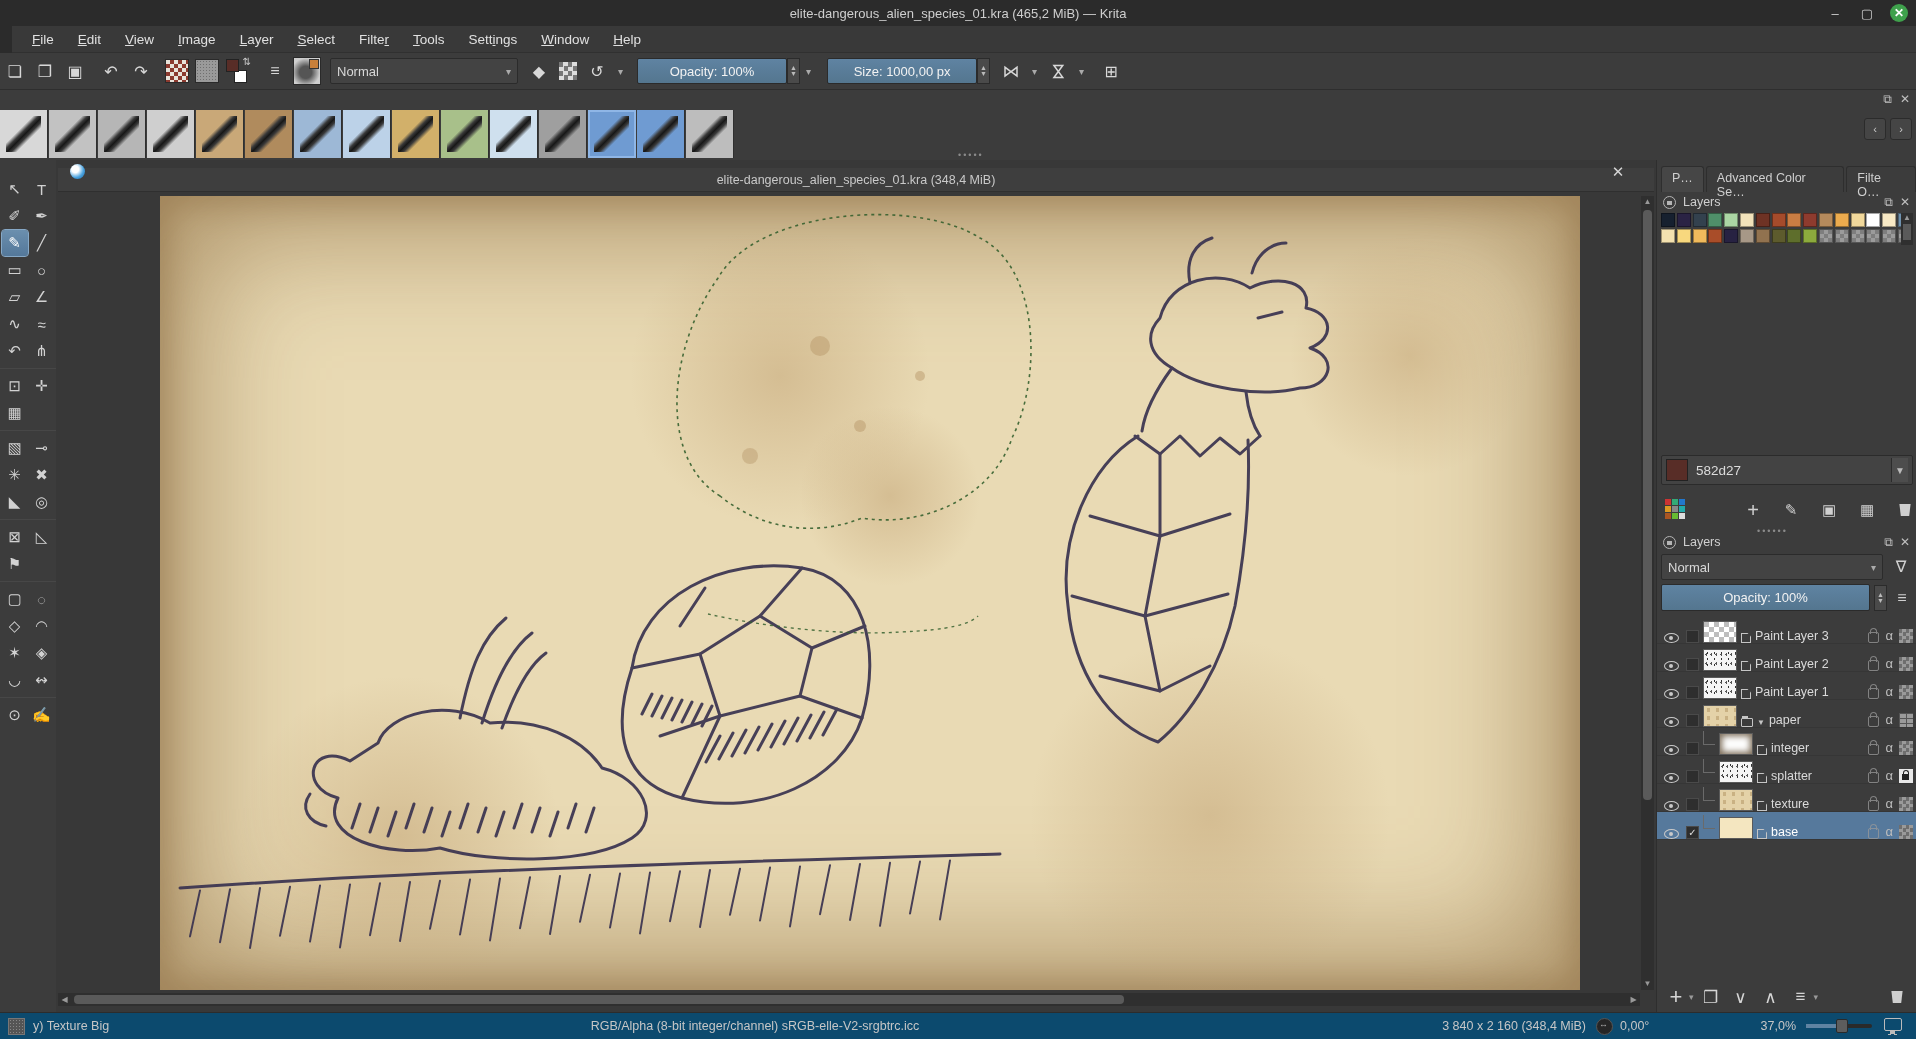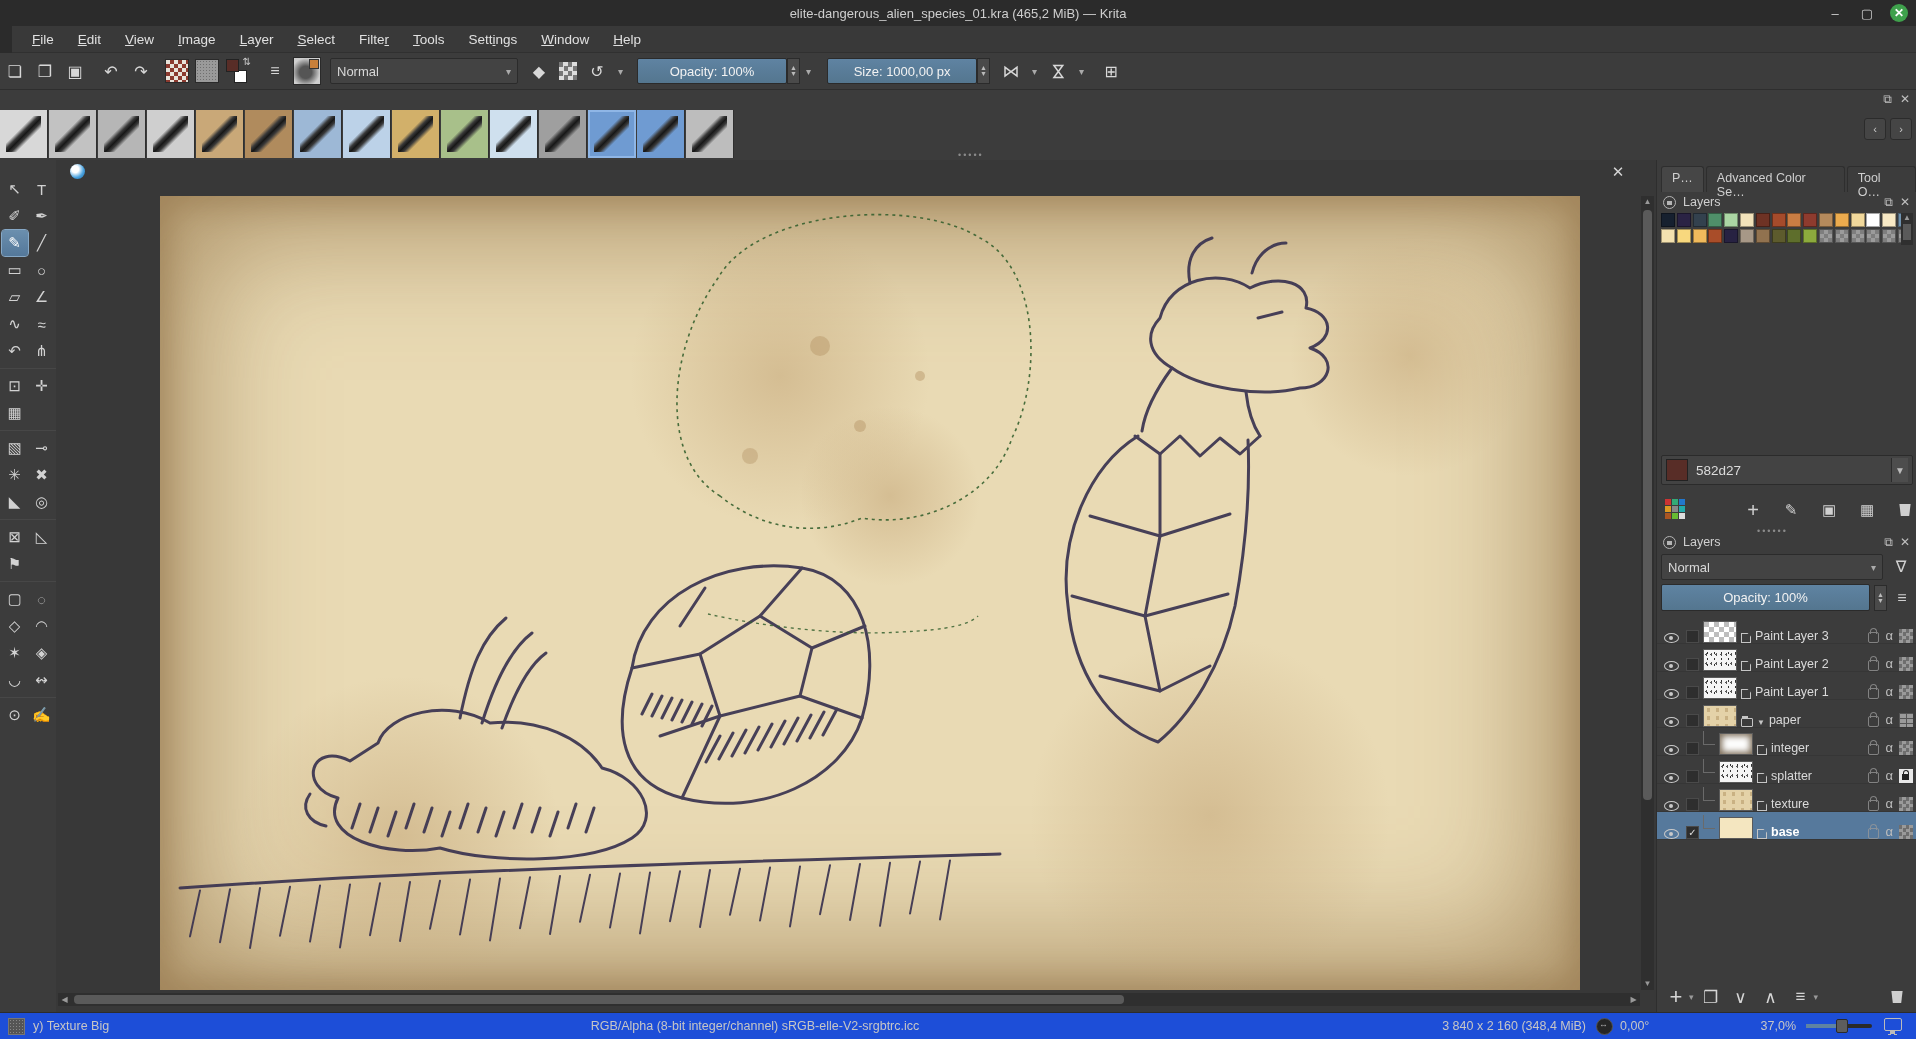--- a/index.html
+++ b/index.html
@@ -149,41 +149,41 @@
     background-size:7px 6px, 5px 9px; }
   .lthumb.paper { background:#e4d2a8; background-image:radial-gradient(#c9b183 2px, transparent 2px); background-size:9px 8px; }
   .lthumb.vignette { background:#fdfdfd; box-shadow:inset 0 0 6px 2px #7a6a55; }
   .lthumb.solid { background:#f4e6c0; }
   .lbadge { width:10px; height:10px; border:1px solid #c5c5c5; flex:none;
     clip-path:polygon(0 0, 65% 0, 100% 35%, 100% 100%, 0 100%); }
   .lfolder { width:12px; height:9px; border:1px solid #c5c5c5; border-radius:1px; position:relative; flex:none; }
   .lfolder::before { content:""; position:absolute; left:0; top:-3px; width:6px; height:2px; background:#c5c5c5; }
   .lchev { color:#c5c5c5; font-size:8px; flex:none; }
   .lname { flex:1; font-size:12.5px; color:#dadada; white-space:nowrap; overflow:hidden; }
-  .lrow.sel .lname { color:#fff; font-weight:bold; }
+  .lrow.sel .lname { color:#fff; font-weight:normal; }
   .lpad { width:11px; height:11px; border:1.5px solid #9a9a9a; border-radius:2px; position:relative; flex:none; opacity:.75; }
   .lpad::before { content:""; position:absolute; left:1px; top:-5px; width:5px; height:5px; border:1.5px solid #9a9a9a;
     border-bottom:none; border-radius:4px 4px 0 0; }
   .lalpha { color:#bdbdbd; font-size:13px; flex:none; padding:0 2px; }
   .lstyle { width:14px; height:14px; flex:none; background:repeating-conic-gradient(#9a9a9a 0 25%, #6e6e6e 0 50%); background-size:7px 7px; position:relative; }
   .lstyle.bricks { background:#9a9a9a; background-image:linear-gradient(#555 1px, transparent 1px), linear-gradient(90deg,#555 1px, transparent 1px);
     background-size:7px 5px; }
   .lstyle.locked { background:#e8e8e8; }
   .lstyle.locked::after { content:""; position:absolute; left:3px; top:5px; width:7px; height:6px; background:#222; }
   .lstyle.locked::before { content:""; position:absolute; left:4px; top:1px; width:4px; height:5px; border:1.5px solid #222;
     border-bottom:none; border-radius:4px 4px 0 0; }
 
   #layers-toolbar { position:absolute; left:0; top:822px; width:100%; height:30px; display:flex; align-items:center; gap:4px; padding:0 6px; }
   .lt-ico { display:flex; align-items:center; justify-content:center; color:#d5d5d5; font-size:17px; width:26px; height:26px; }
   .lt-caret { color:#9a9a9a; font-size:9px; margin-left:-4px; }
   .trash { width:14px; height:12px; background:#cfcfcf; position:relative; clip-path:polygon(10% 0,90% 0,80% 100%,20% 100%); }
   .trash::before { content:""; position:absolute; left:-2px; top:-4px; width:18px; height:2.5px; background:#cfcfcf; }
 
   
-  #statusbar { position:absolute; left:0; top:1012px; width:1916px; height:27px; background:#1d4ed8; border-top:1px solid #2c2c2c;
+  #statusbar { position:absolute; left:0; top:1012px; width:1916px; height:27px; background:#0c4a6e; border-top:1px solid #2c2c2c;
     display:flex; align-items:center; color:#c6c6c6; font-size:12.5px; }
   #sb-brush-ico { width:17px; height:17px; border:1px solid #777; margin:0 8px 0 8px;
     background:#555; background-image:radial-gradient(#888 1px, transparent 1px); background-size:3px 3px; }
   #sb-profile { position:absolute; left:455px; width:600px; text-align:center; }
   #sb-dims { position:absolute; left:1424px; width:162px; text-align:right; }
   #sb-angle-ico { position:absolute; left:1596px; width:17px; height:17px; top:5px; border-radius:50%; background:#262626; border:1px solid #555; }
   #sb-angle-ico::after { content:"↔"; position:absolute; left:2px; top:0px; font-size:9px; color:#aaa; }
   #sb-angle { position:absolute; left:1620px; }
   #sb-zoom { position:absolute; left:1750px; width:46px; text-align:right; }
   #sb-zoom-slider { position:absolute; left:1806px; top:11px; width:66px; height:4px; background:#2a2a2a; border-radius:2px; }
@@ -368,20 +368,23 @@
       <div class="tool">◡</div>
       <div class="tool">↭</div>
     </div>
     <div class="tool-group">
       <div class="tool">⊙</div>
       <div class="tool">✍</div>
     </div>
   </div>
 
 <div id="mdi" class="dots">
+  <div id="doc-titlebar" class="dots">
+    <span id="doc-title">elite-dangerous_alien_species_01.kra (348,4 MiB)</span>
+  </div>
   <span id="doc-logo"></span>
   <span id="doc-close">✕</span>
 
   <div id="canvas-wrap">
     <svg width="1420" height="794" viewBox="0 0 1420 794" xmlns="http://www.w3.org/2000/svg">
       <defs>
         <radialGradient id="blotch" cx="50%" cy="50%" r="50%">
           <stop offset="0%" stop-color="#c4a678" stop-opacity=".55"></stop>
           <stop offset="100%" stop-color="#c4a678" stop-opacity="0"></stop>
         </radialGradient>
@@ -453,21 +456,21 @@
     <span class="arr" style="left:0">◀</span>
     <div class="hthumb"></div>
     <span class="arr" style="right:0">▶</span>
   </div>
 </div>
 
 <div id="dock">
   <div id="dock-tabs">
       <span class="dock-tab active">P…</span>
       <span class="dock-tab">Advanced Color Se…</span>
-      <span class="dock-tab">Tool O…</span>
+      <span class="dock-tab">Filte O…</span>
     </div>
 
   <div class="dock-header" id="palette-hdr">
     <span class="lock-circ"></span>
     <span>Layers</span>
     <span class="spacer"></span>
     <span class="hdr-btn">⧉</span>
     <span class="hdr-btn">✕</span>
   </div>
   <div id="palette-grid">

